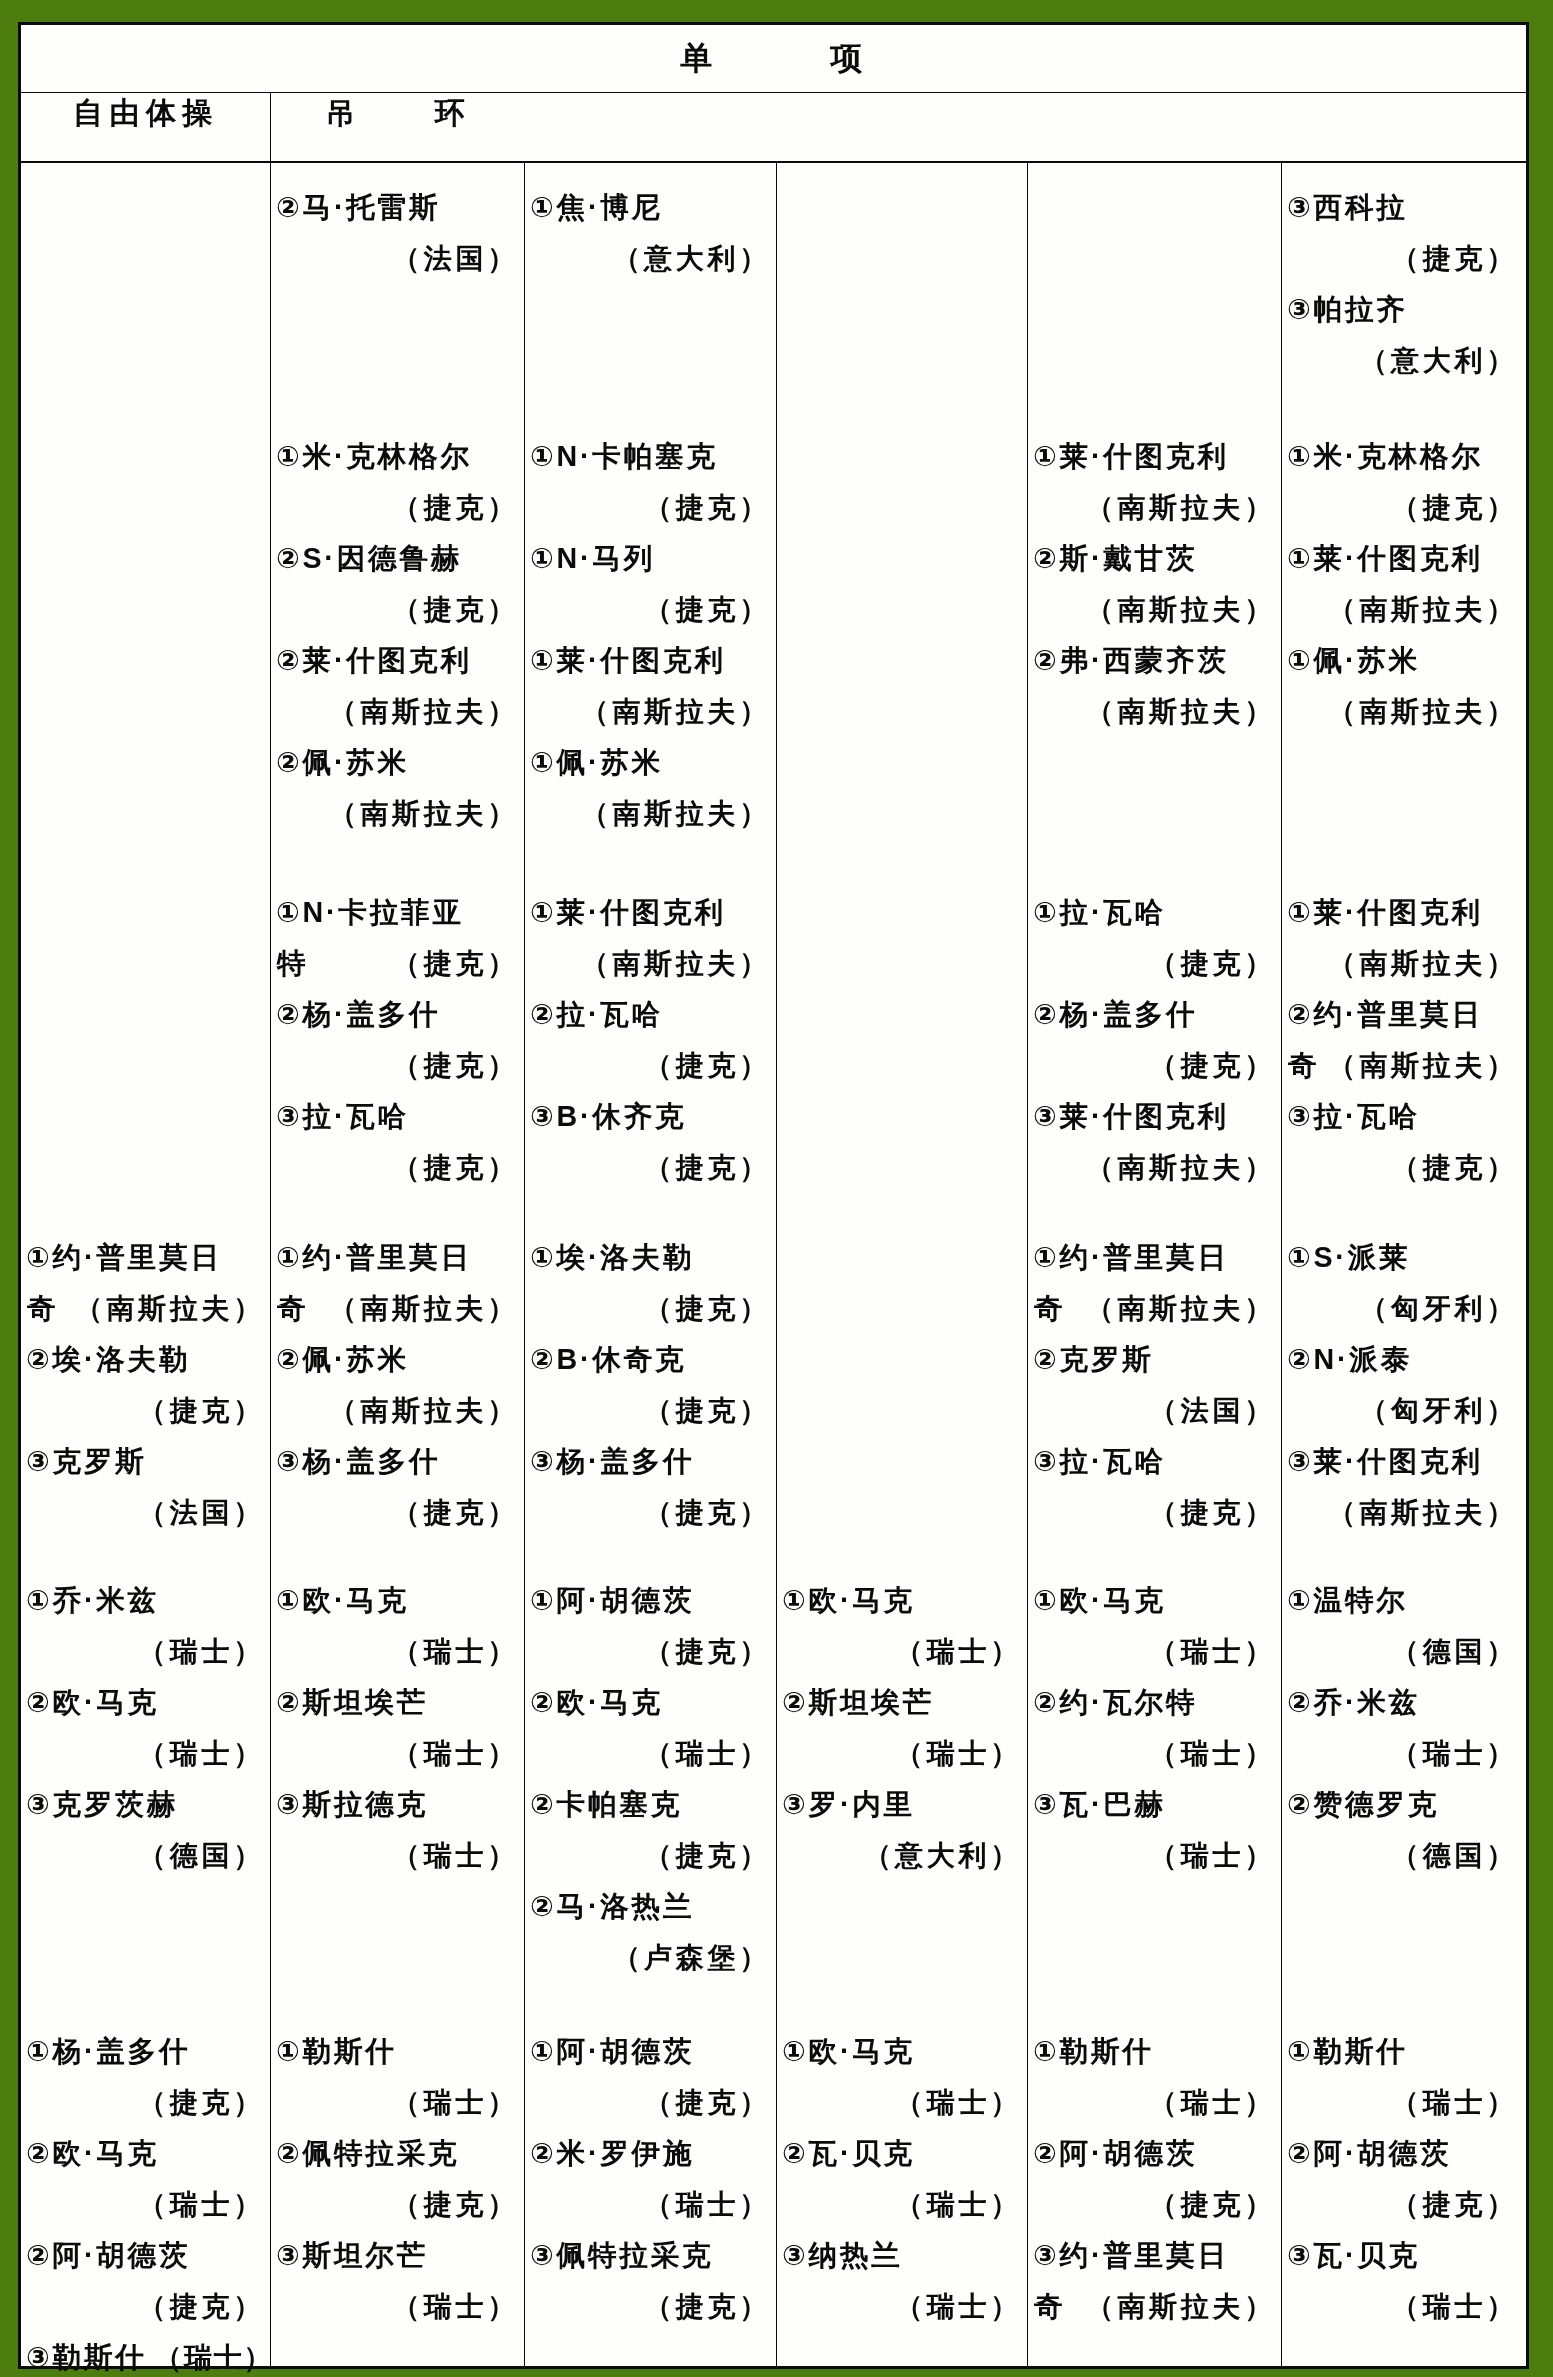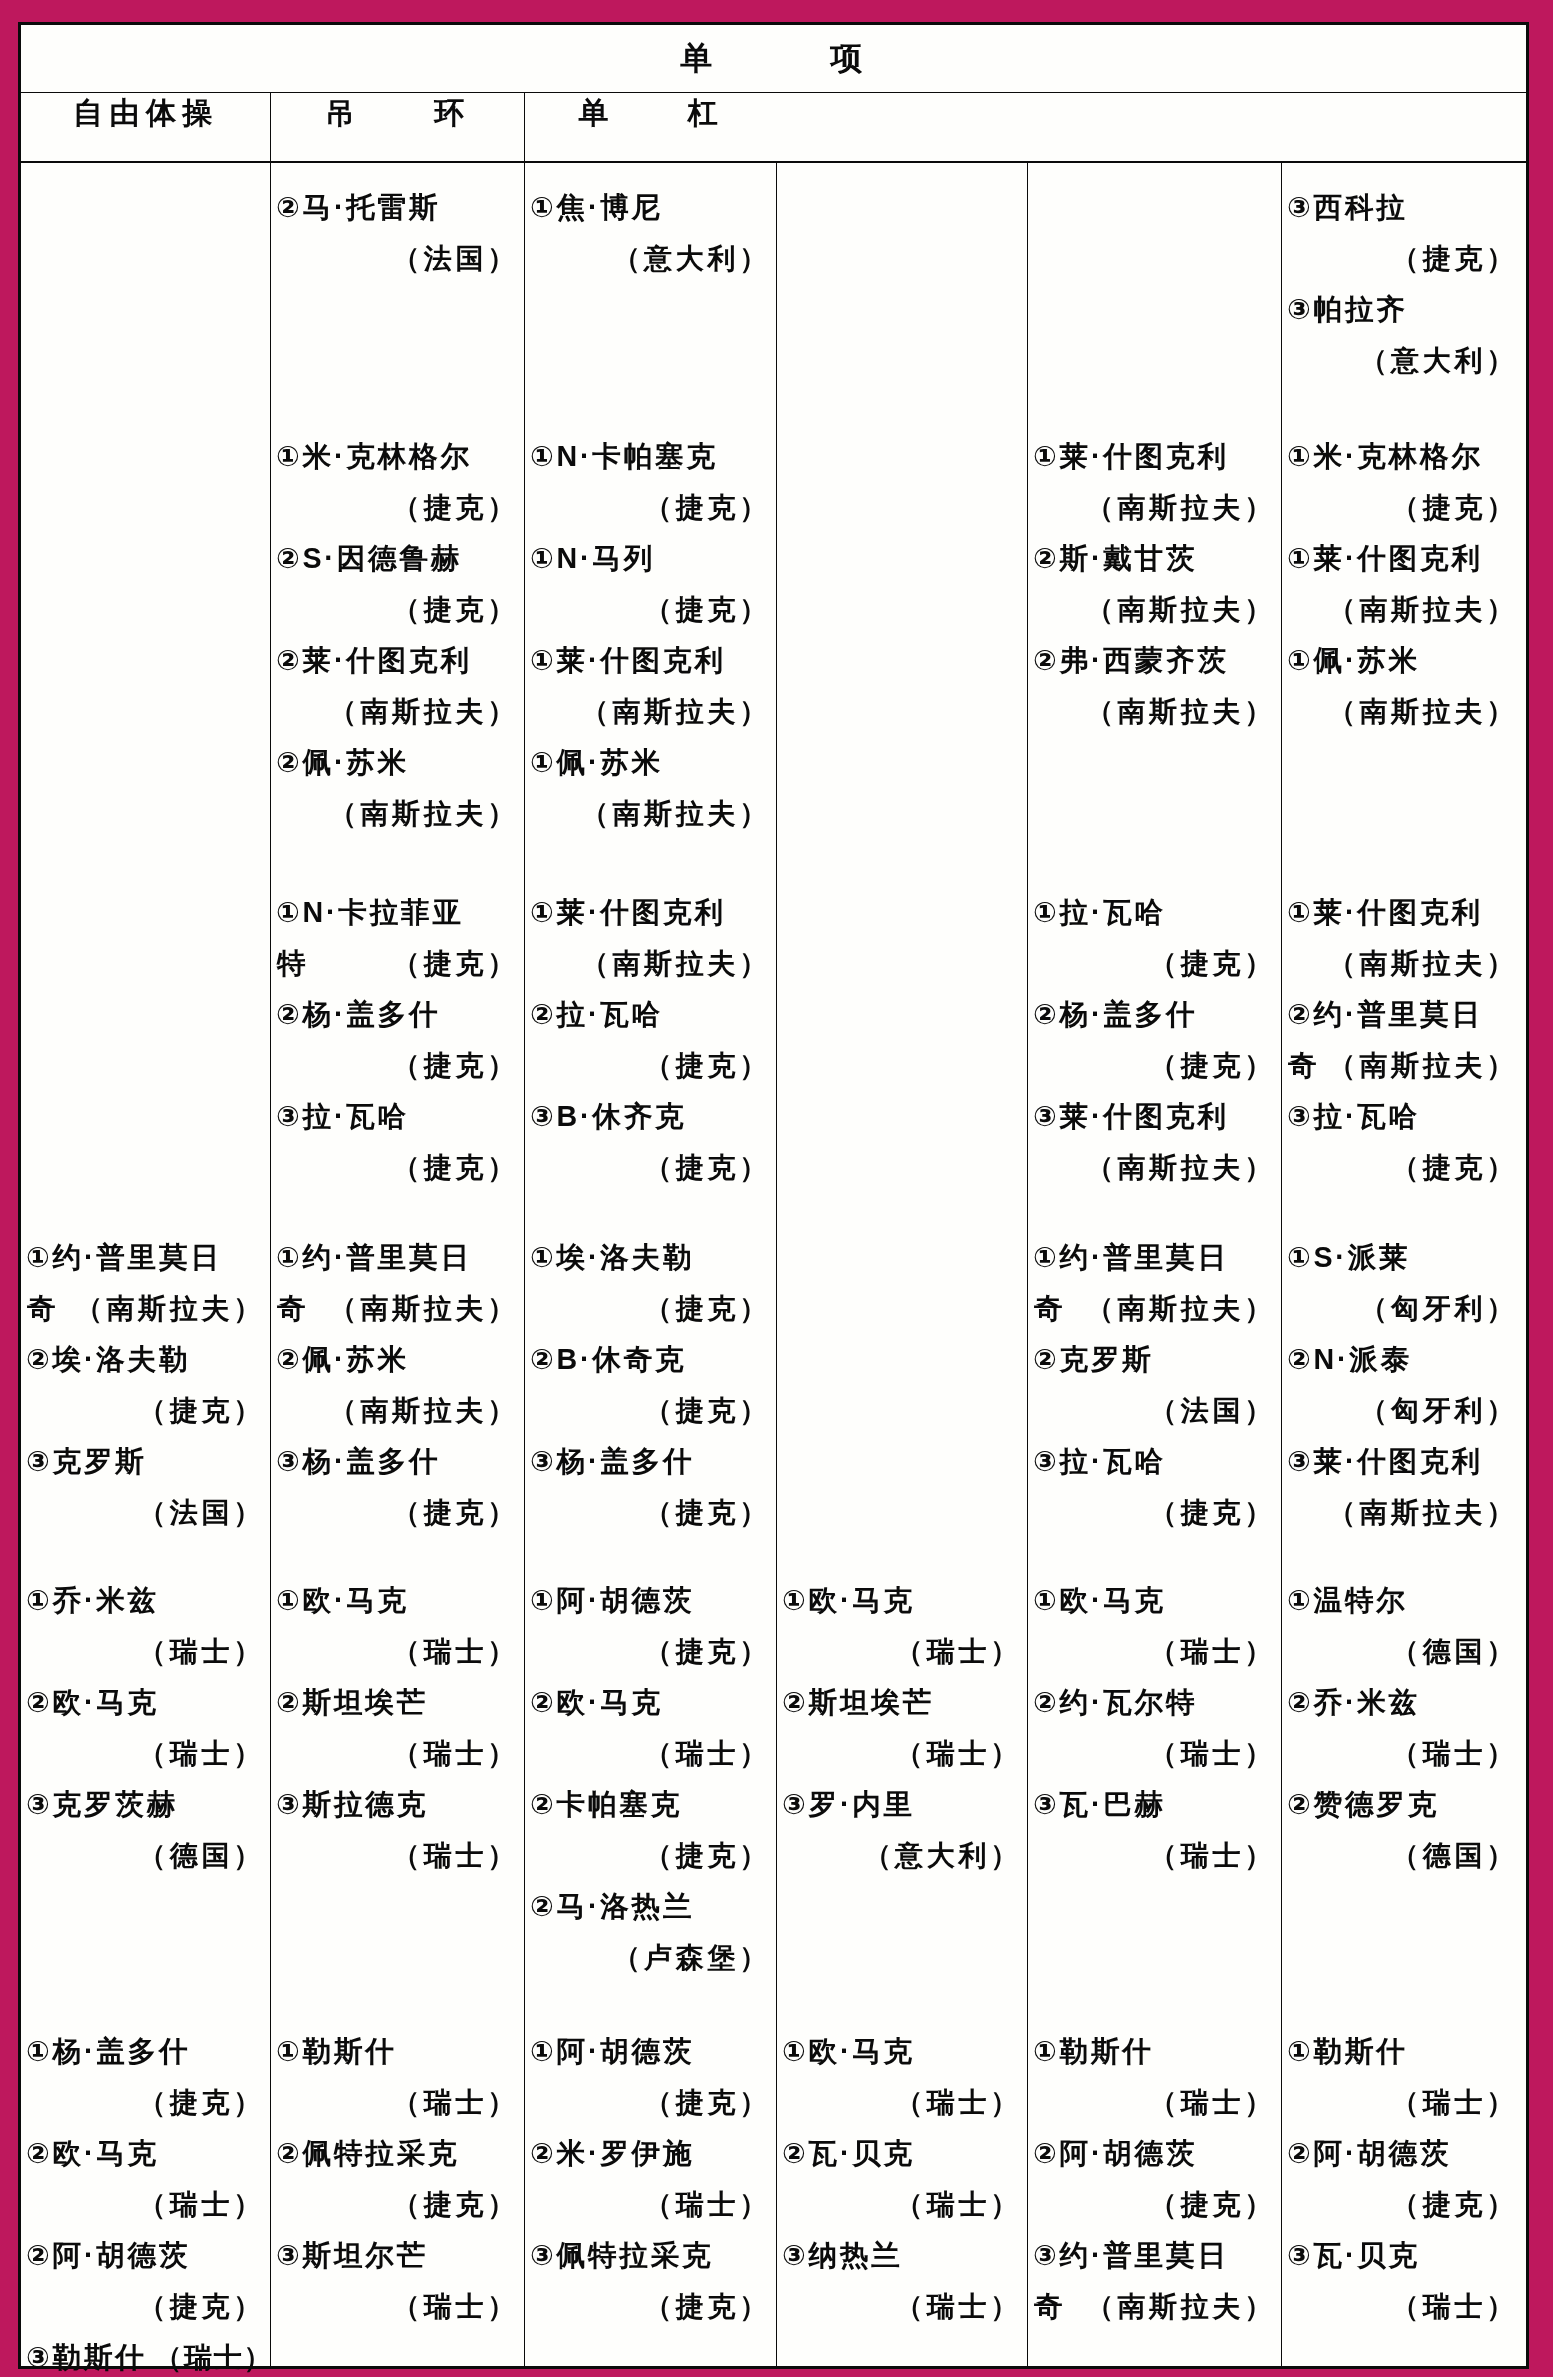--- a/index.html
+++ b/index.html
@@ -1,19 +1,19 @@
 <!DOCTYPE html>
 <html style="font-size:14.7px"><head>
 <meta charset="utf-8">
 <style>
   html,body{margin:0;padding:0;background:#ffffff;}
   .page{
     position:relative;
     width:1554px;height:2377px;
-    background:#be185d;
+    background:#4d7c0f;
     font-family:"Liberation Sans","DejaVu Sans",sans-serif;
     color:#0b0b0b;
     font-weight:700;
     overflow:hidden;
   }
   .rtable{
     position:absolute;left:18.4px;top:22px;
     width:1511px;height:2347px;
     border:3.7px solid #0b0b0b;
     box-sizing:border-box;
@@ -85,23 +85,20 @@
     <div class="row-group">
       <span>单　　　项</span>
     </div>
     <div class="row-headers" id="colHeaders">
         <div class="hcell">
           <span>自由体操</span>
         </div>
         <div class="hcell">
           <span>吊　　环</span>
         </div>
-        <div class="hcell">
-          <span>单　　杠</span>
-        </div>
       </div>
     <div class="tbody" id="tableBody">
         <div class="bcol">
           <div class="block sec4">
             <div>
               <div class="line"><span class="rank">①</span><span class="nm">约·普里莫日</span></div>
               <div class="line cline">
                 <span class="tail">奇</span>
                 <span class="ct">（南斯拉夫）</span>
               </div>

